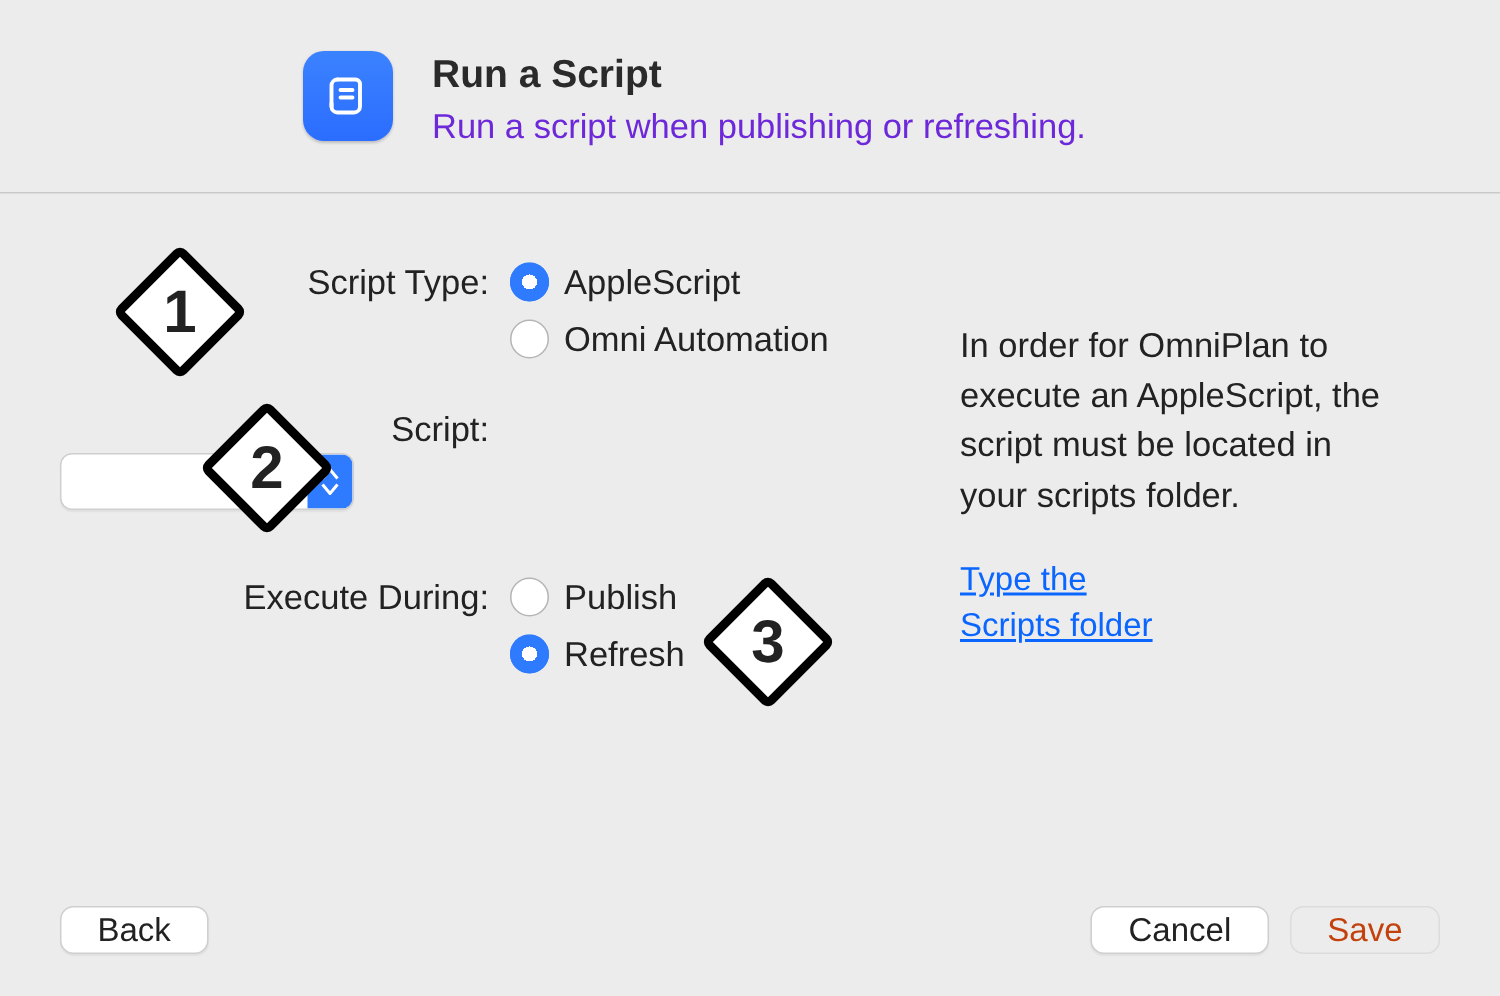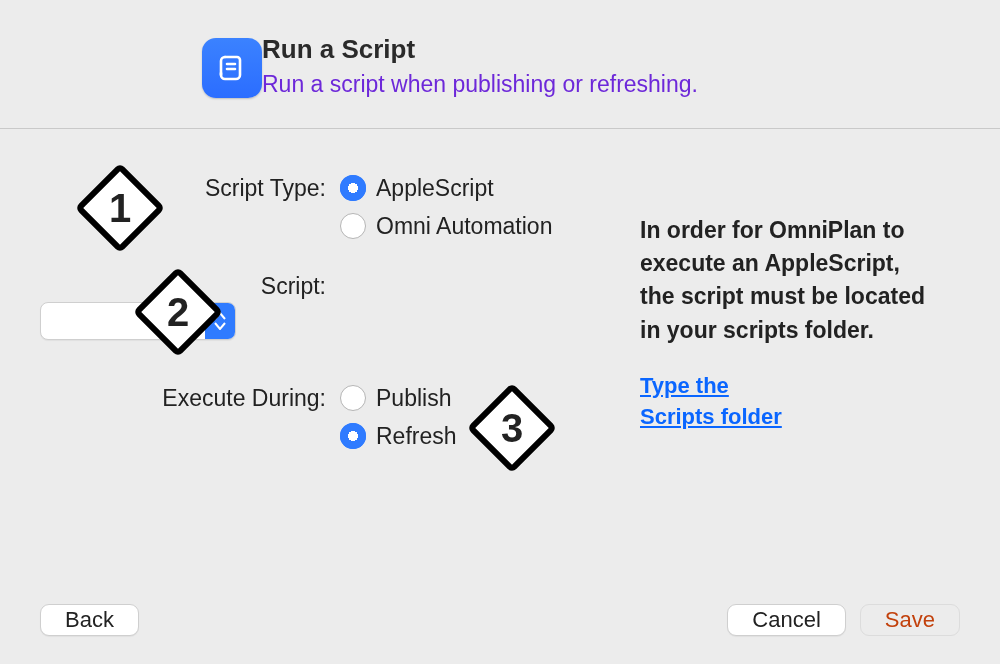--- a/index.html
+++ b/index.html
@@ -10,21 +10,22 @@
     font-family: -apple-system, "Helvetica Neue", Arial, sans-serif;
     font-size:22px;
     color:#222;
     position:relative;
     overflow:hidden;
   }
 
   
   .header {
     display:flex;
-    align-items:flex-end;
+    align-items:flex-start;
+    gap:26px;
     padding:34px 0 30px 202px;
   }
   .app-icon {
     width:60px; height:60px;
     border-radius:14px;
     background:linear-gradient(180deg,#3b82ff 0%,#2b6dff 100%);
     display:flex; align-items:center; justify-content:center;
     box-shadow:0 1px 2px rgba(0,0,0,0.2);
   }
   .app-icon svg { width:36px; height:36px; }
@@ -42,21 +43,21 @@
   .divider { height:1px; background:#c9c9c9; width:100%; }
 
   
   .form-area {
     position:relative;
     padding:40px 40px 0 40px;
     display:flex;
   }
   .form-cols { display:flex; width:100%;align-items:center; }
   .left-col { width:560px; position:relative; }
-  .right-col { flex:1; padding-left:40px; padding-right:30px;font-weight:bold; }
+  .right-col { flex:1; padding-left:40px; padding-right:30px; }
 
   .row { display:flex; align-items:flex-start; margin-bottom:22px; }
   .row-label {
     width:300px;
     text-align:right;
     padding-right:14px;
     padding-top:6px;
     font-size:23px;
   }
   .row-controls { flex:1; }

